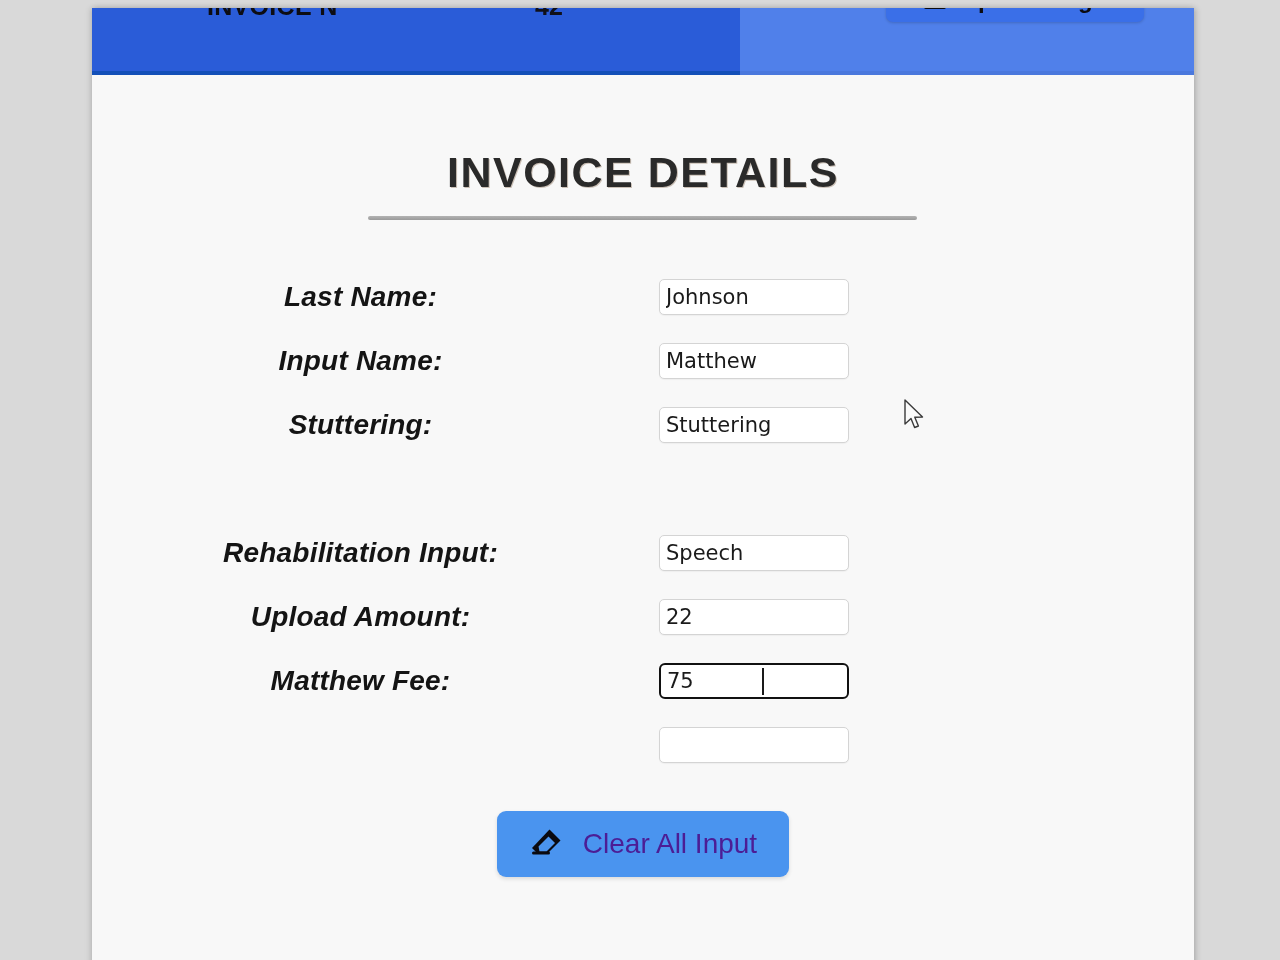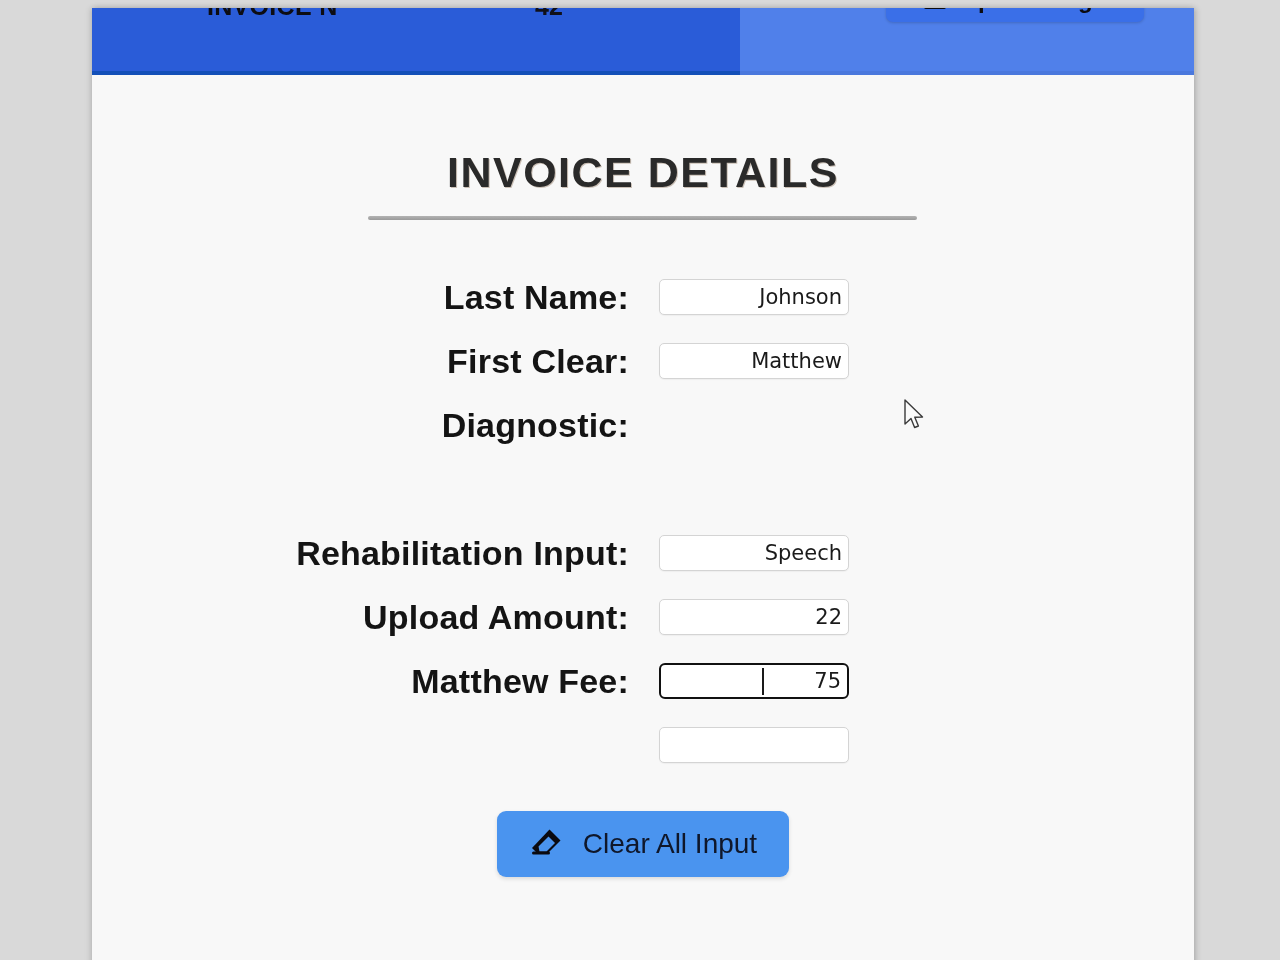--- a/index.html
+++ b/index.html
@@ -143,36 +143,37 @@
   .form-row {
     position: relative;
     height: 64px;
     display: flex;
     align-items: center;
   }
   .field-label {
     position: absolute;
     left: 0;
     width: 537px;
-    text-align: right;
-    font-size: 34px;
+    text-align: center;
+    font-size: 28px;
     font-weight: bold;
     color: #141414;
     letter-spacing: 0.2px;
+    font-style: italic;
   }
   .field-input {
     position: absolute;
     left: 567px;
     width: 190px;
     height: 36px;
     box-sizing: border-box;
     background: #ffffff;
     border: 1px solid #d4d4d4;
     border-radius: 5px;
-    text-align: right;
+    text-align: left;
     font-family: "DejaVu Sans", sans-serif;
     font-size: 21px;
     color: #1a1a1a;
     outline: none;
     padding: 0 6px;
     box-shadow: 0 1px 1px rgba(0,0,0,0.04);
   }
   .field-input.focused {
     border: 2px solid #111111;
     border-radius: 6px;
@@ -204,21 +205,21 @@
   
   #clear-all-input-button {
     position: absolute;
     left: 405px;
     top: 736px;
     width: 292px;
     height: 66px;
     background: #4a94ef;
     border: none;
     border-radius: 9px;
-    color: #0f172a;
+    color: #4c1d95;
     font-family: "Liberation Sans", sans-serif;
     font-size: 28px;
     display: flex;
     align-items: center;
     justify-content: center;
     gap: 20px;
     cursor: pointer;
     box-shadow: 0 2px 4px rgba(0,0,0,0.12);
     padding: 0;
   }
@@ -265,26 +266,27 @@
     <div id="title-divider"></div>
 
     <div id="invoice-form">
 
       <div class="form-row">
         <div class="field-label">Last Name:</div>
         <input class="field-input" type="text" value="Johnson" style="">
       </div>
 
       <div class="form-row">
-        <div class="field-label">First Clear:</div>
+        <div class="field-label">Input Name:</div>
         <input class="field-input" type="text" value="Matthew" style="">
       </div>
 
       <div class="form-row">
-        <div class="field-label">Diagnostic:</div>
+        <div class="field-label">Stuttering:</div>
+        <input class="field-input" type="text" value="Stuttering" style="">
       </div>
 
       <div class="form-row">
       </div>
 
       <div class="form-row">
         <div class="field-label">Rehabilitation Input:</div>
         <input class="field-input" type="text" value="Speech" style="">
       </div>
 

